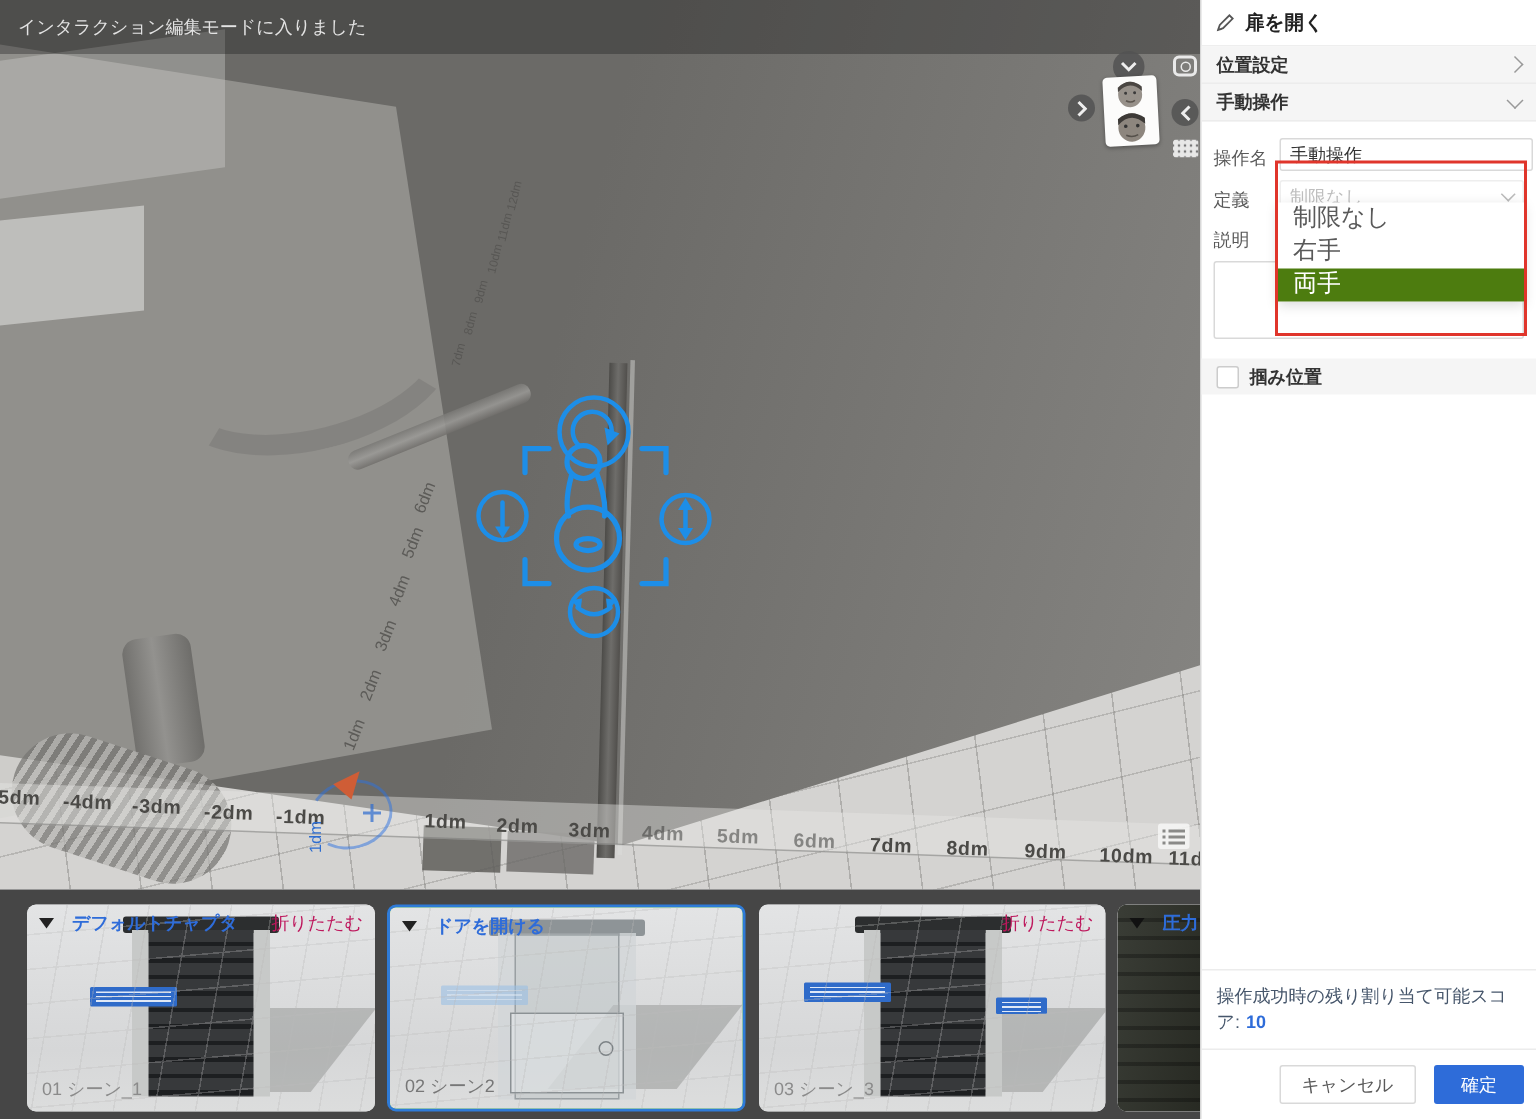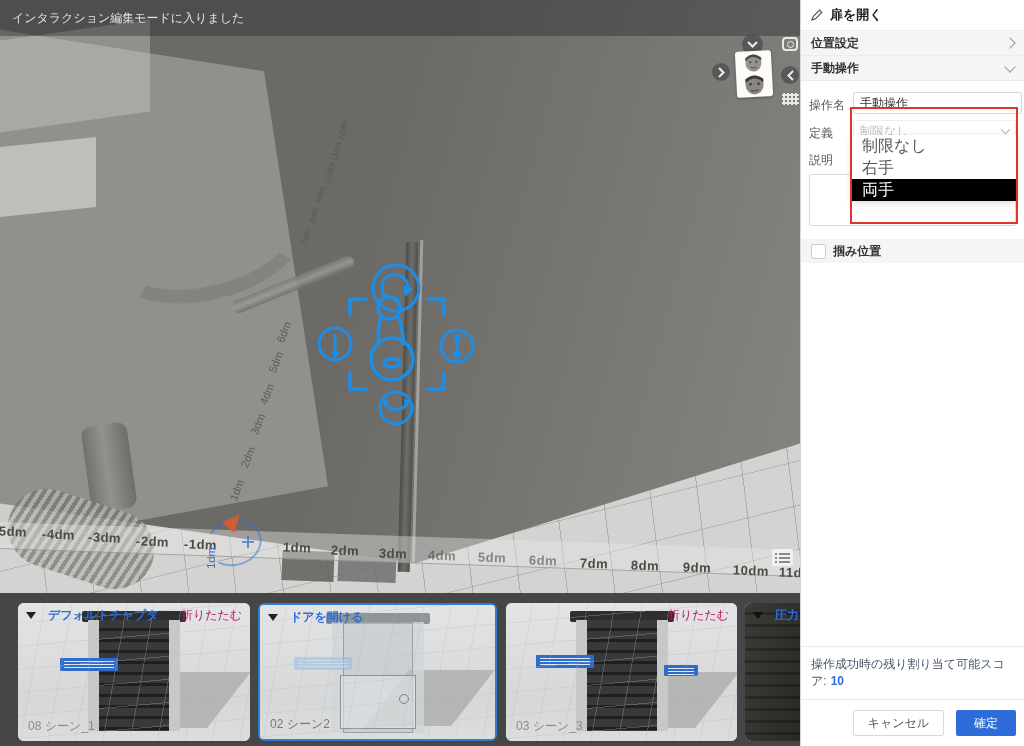--- a/index.html
+++ b/index.html
@@ -121,21 +121,21 @@
   .fselect .chev{margin-left:auto;width:6px;height:6px;border-right:1.5px solid #bbb;border-bottom:1.5px solid #bbb;transform:rotate(45deg);margin-top:-3px;}
   .desc-block{margin-top:10px;}
   .desc-label{color:#595959;margin-bottom:5px;}
   .ftextarea{width:100%;height:52px;border:1px solid #d9d9d9;border-radius:2px;box-sizing:border-box;resize:none;background:#fff;}
   .grab-row{margin:10px -8px 0;background:#f5f5f5;height:24px;display:flex;align-items:center;gap:7px;padding:0 10px;}
   .checkbox{width:13px;height:13px;border:1px solid #ccc;border-radius:2px;background:#fff;flex:none;}
   .grab-label{font-weight:bold;color:#333;}
   .red-frame{position:absolute;left:850px;top:107px;width:168px;height:117px;border:2px solid #e0352b;z-index:6;pointer-events:none;box-sizing:border-box;}
   .dropdown{position:absolute;left:852px;top:135px;width:164px;background:#fff;z-index:5;box-shadow:0 2px 8px rgba(0,0,0,.15);}
   .opt{height:22px;line-height:22px;padding-left:10px;color:#595959;}
-  .opt.sel{background:#000000;color:#fff;font-family:Liberation Serif, serif;}
+  .opt.sel{background:#4d7c0f;color:#fff;font-family:Liberation Serif, serif;}
   .p-footer{margin-top:auto;}
   .scores{border-top:1px solid #ececec;padding:9px 10px;display:flex;flex-direction:column;gap:10px;color:#46566b;}
   .score-val{color:#2e6cd9;font-weight:bold;margin-left:4px;}
   .btns{border-top:1px solid #ececec;padding:10px 8px;display:flex;justify-content:flex-end;gap:12px;}
   .btn{height:26px;border-radius:2px;font-size:12px;font-family:Liberation Sans, sans-serif;cursor:pointer;}
   .btn.cancel{padding:0 14px;background:#fff;border:1px solid #d9d9d9;color:#595959;}
   .btn.ok{padding:0 18px;background:#2e6cd9;border:none;color:#fff;}
 </style>
 </head>
 <body>
@@ -286,21 +286,21 @@
             <div class="railR"></div>
             <div class="slats"></div>
         </div>
         <div class="sign" style="left:42px;top:55px"></div>
       </div>
       <div class="card-head">
         <span class="caret"></span>
         <span class="chap">デフォルトチャプタ</span>
         <span class="collapse">折りたたむ</span>
       </div>
-      <span class="scene-label">08 シーン_1</span>
+      <span class="scene-label">01 シーン_1</span>
     </div>
 
     <div class="card sel" style="left:258px;width:239px">
       <div class="thumb">
         <div class="thumb-shadow"></div>
         <div class="rack ghost">
           <div class="cap"></div>
             <div class="railL"></div>
             <div class="railR"></div>
             <div class="slats"></div>

